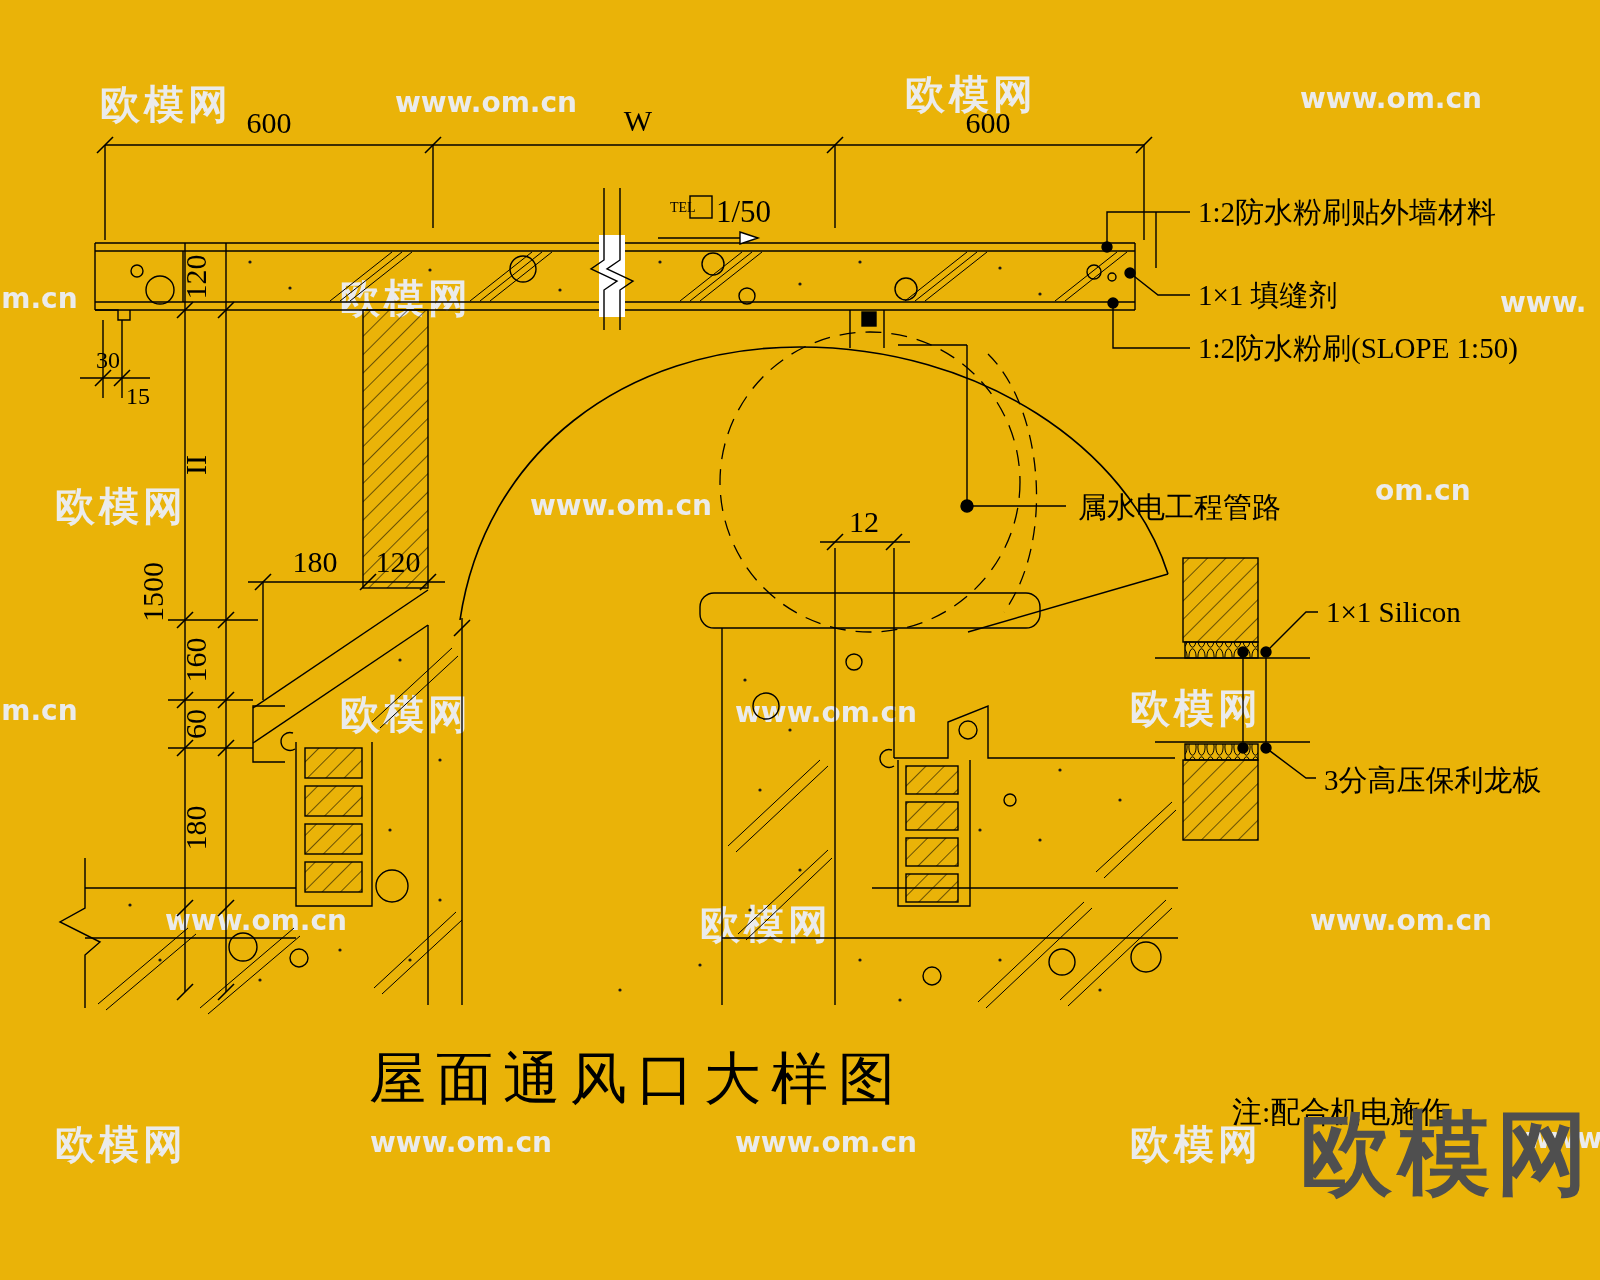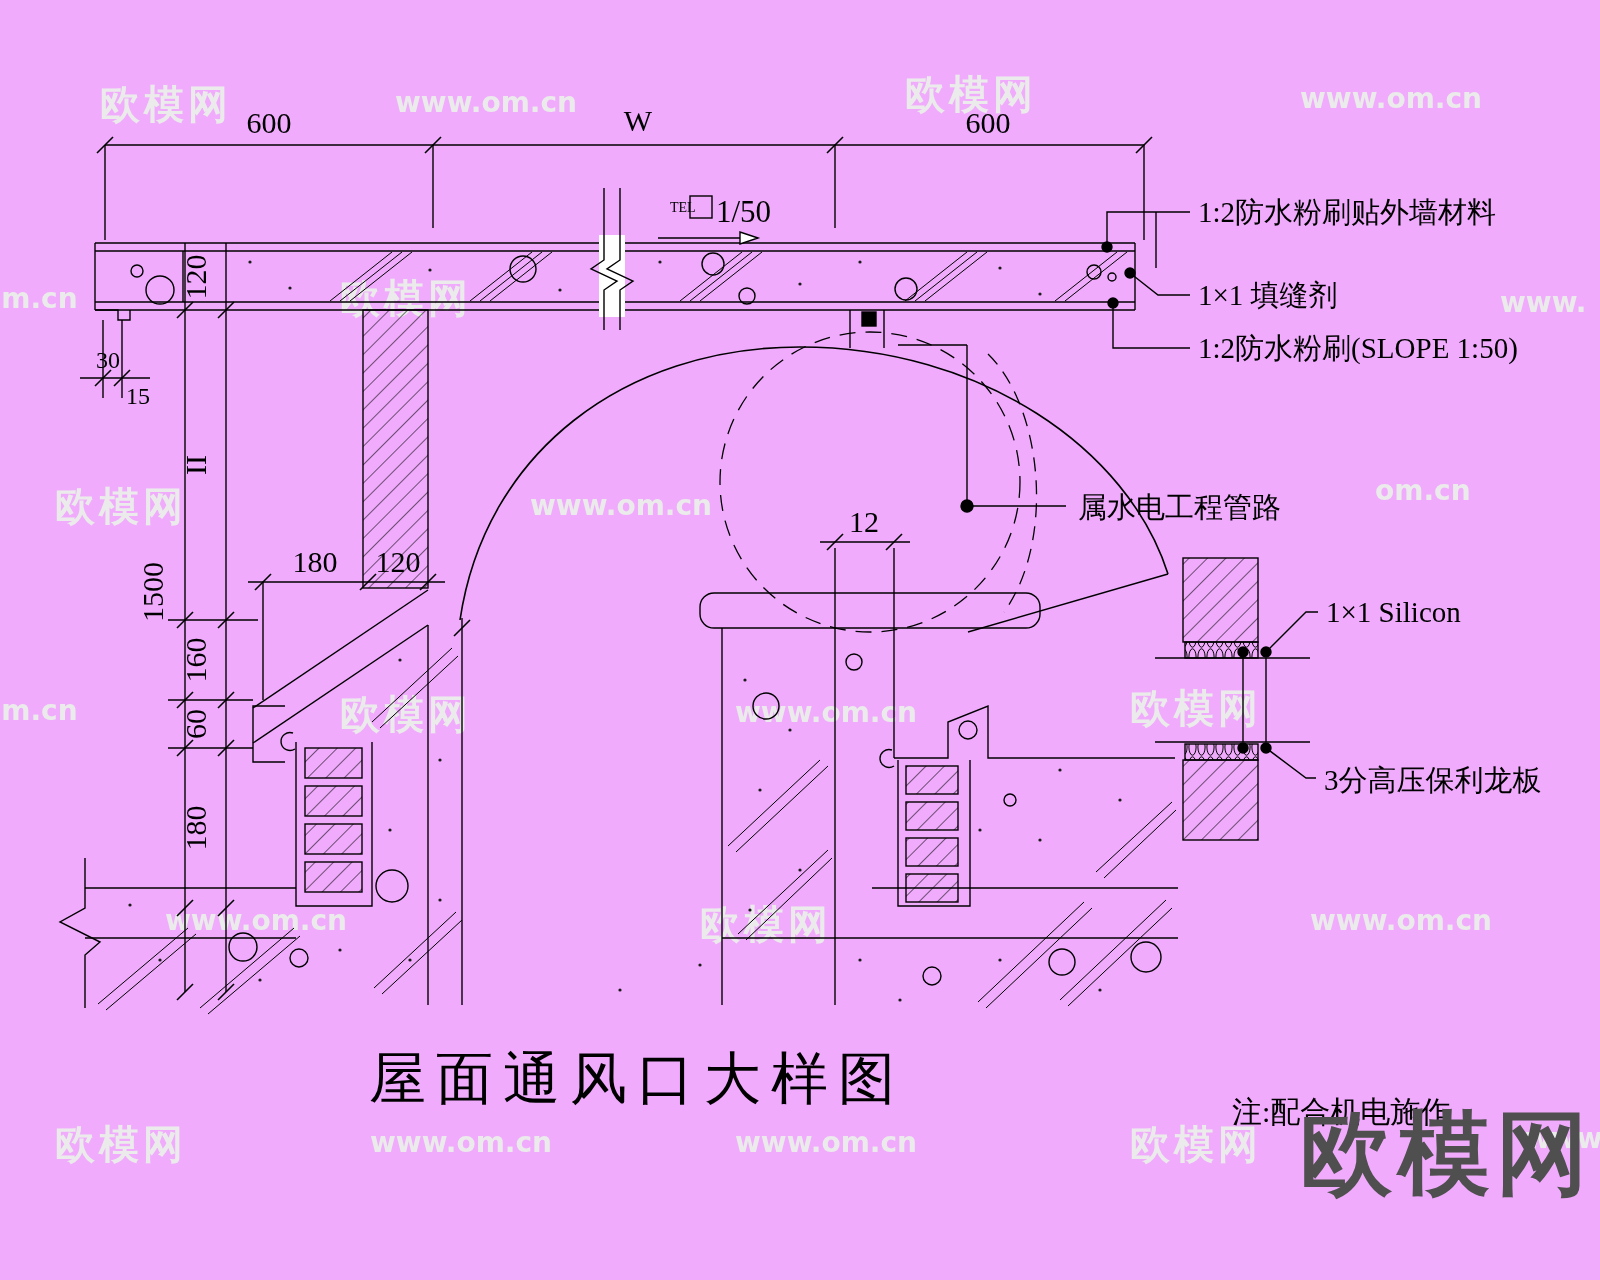--- a/index.html
+++ b/index.html
@@ -1,16 +1,16 @@
 <!DOCTYPE html>
 <html><head>
 <meta charset="utf-8">
 <style>
   html,body{margin:0;padding:0;background:#fff;}
-  #stage{width:1600px;height:1280px;position:relative;background:#f0abfc;overflow:hidden;}
+  #stage{width:1600px;height:1280px;position:relative;background:#eab308;overflow:hidden;}
   svg{display:block;}
   text{font-family:"Liberation Serif","DejaVu Serif",serif;fill:#000;stroke:none;}
   .dim{font-size:30px;}
   .dimsmall{font-size:24px;}
   .callout{font-size:29px;}
   .tel{font-size:14px;}
   .ratio{font-size:31px;}
   .title{font-size:57px;letter-spacing:10px;}
   .note{font-size:30px;}
   .wm{font-family:"DejaVu Sans","Liberation Sans",sans-serif;font-weight:bold;fill:#ebebeb;}

